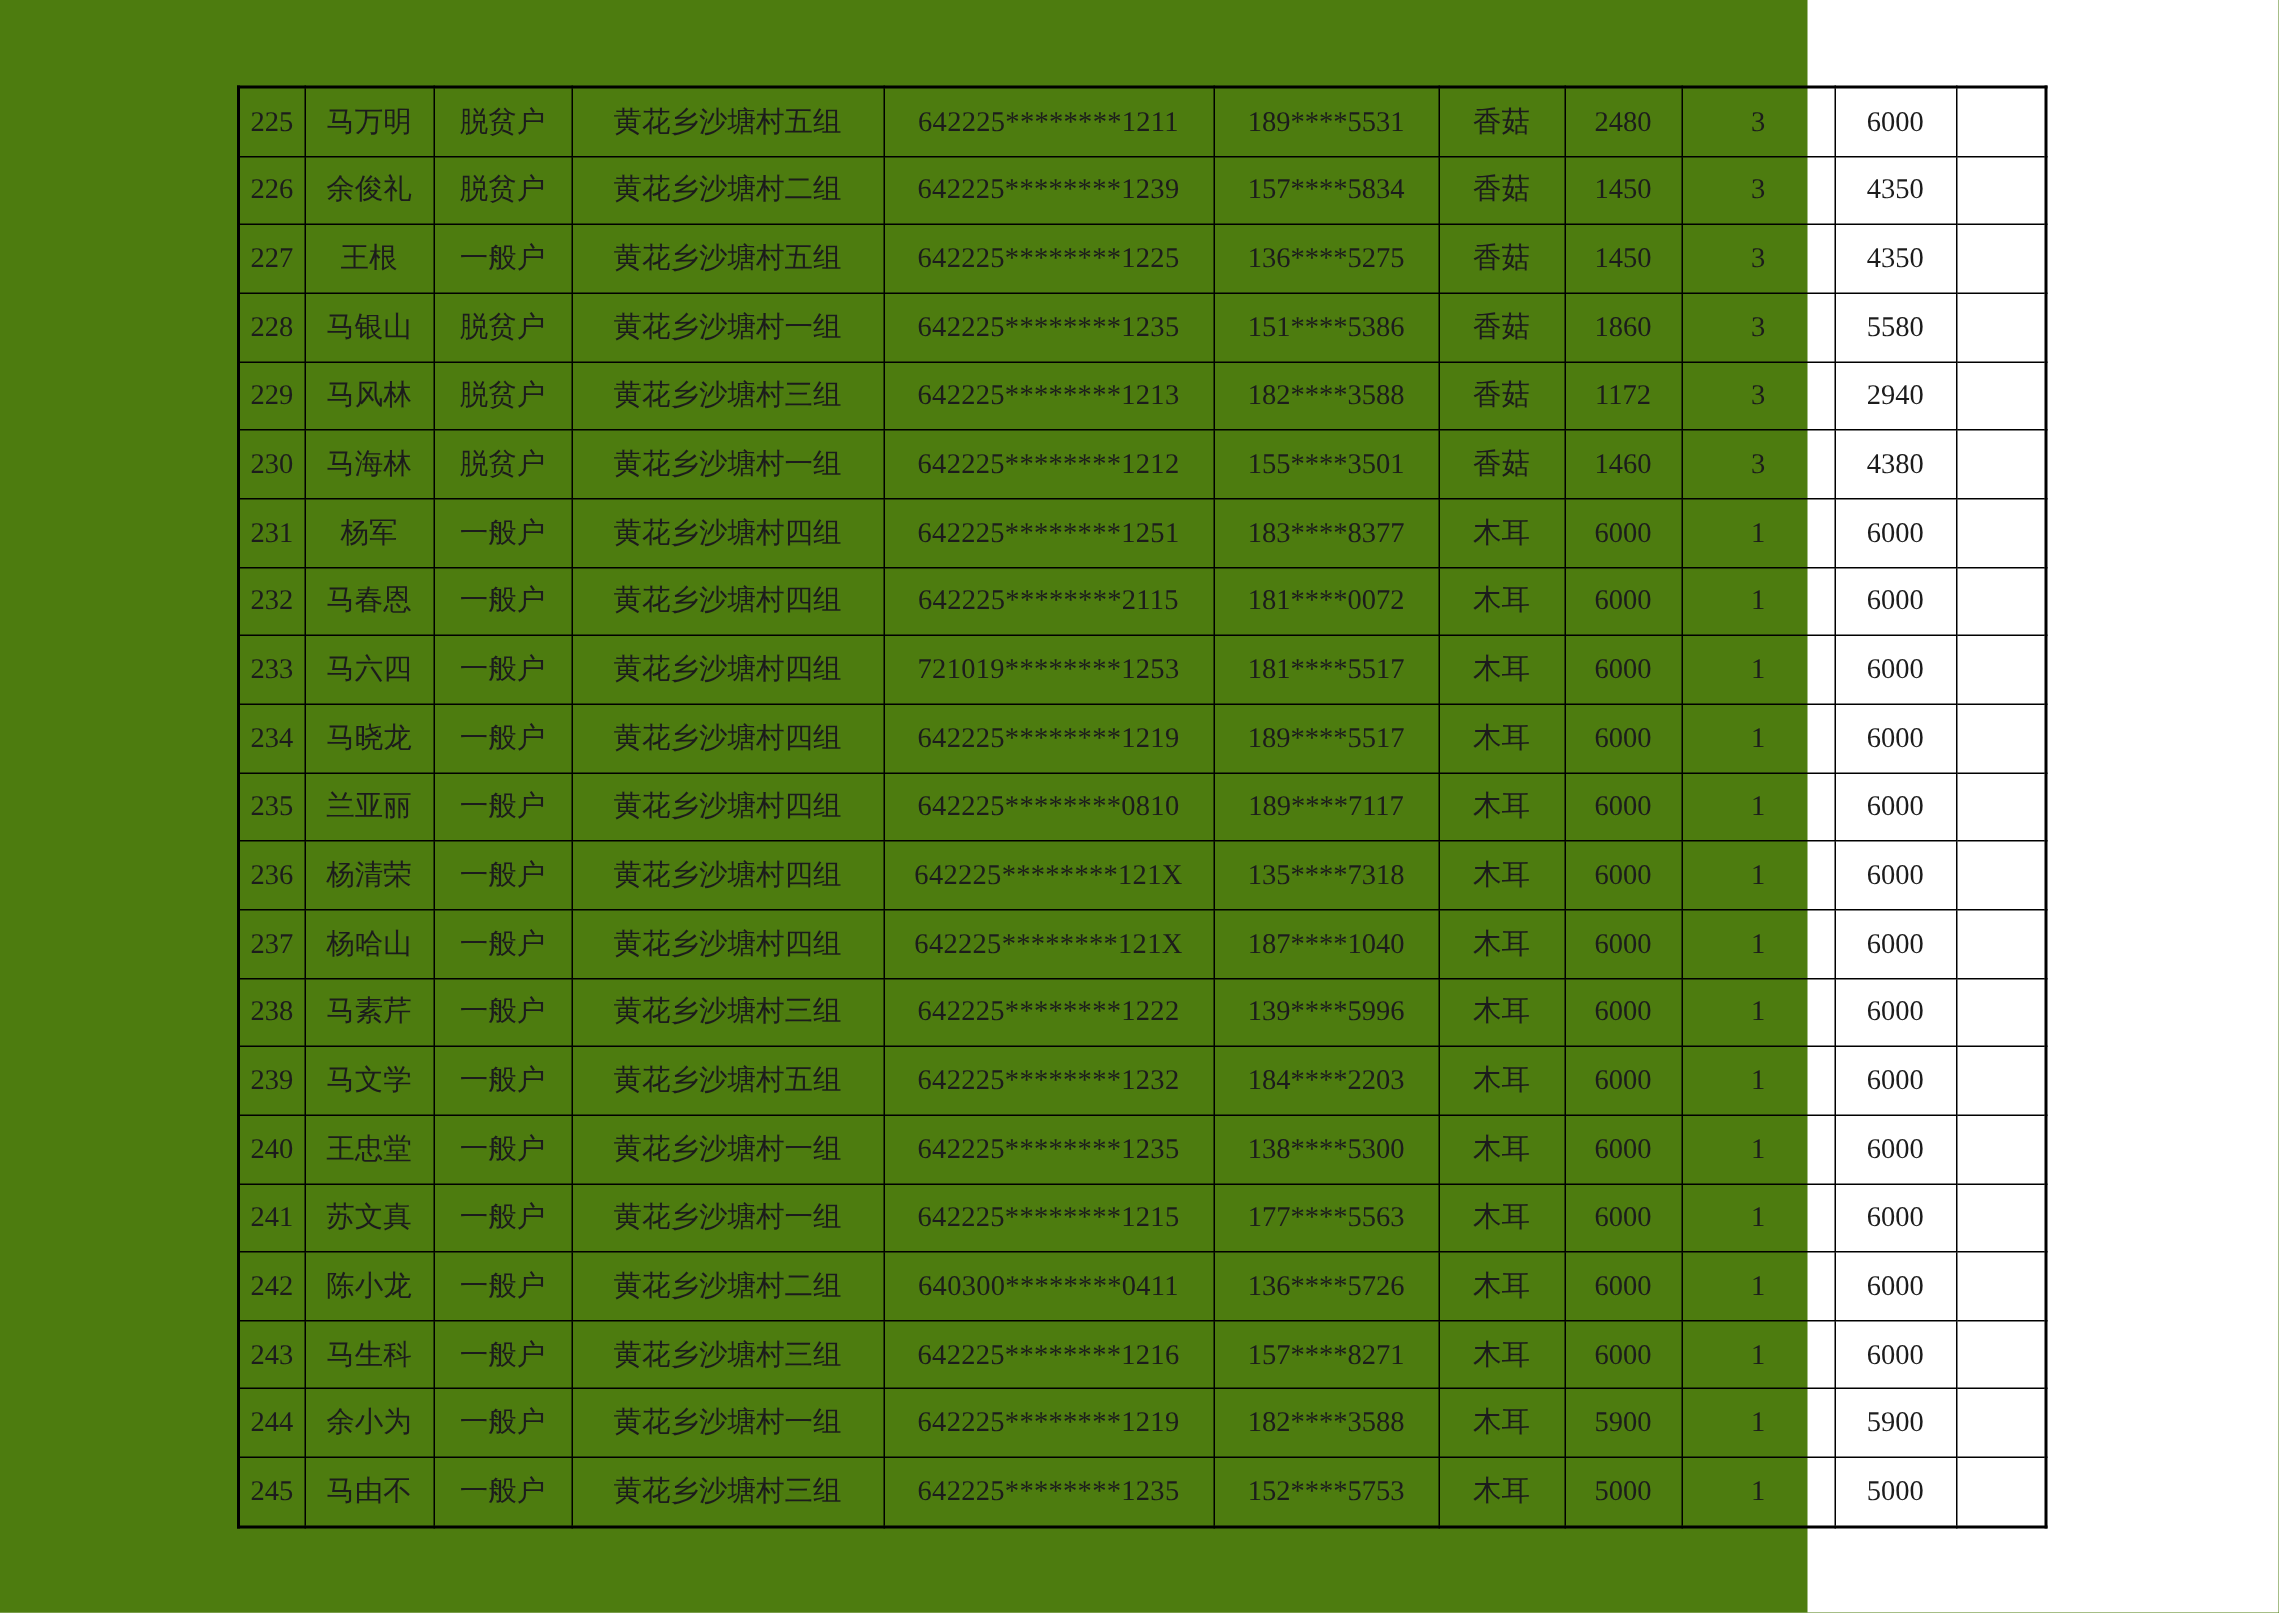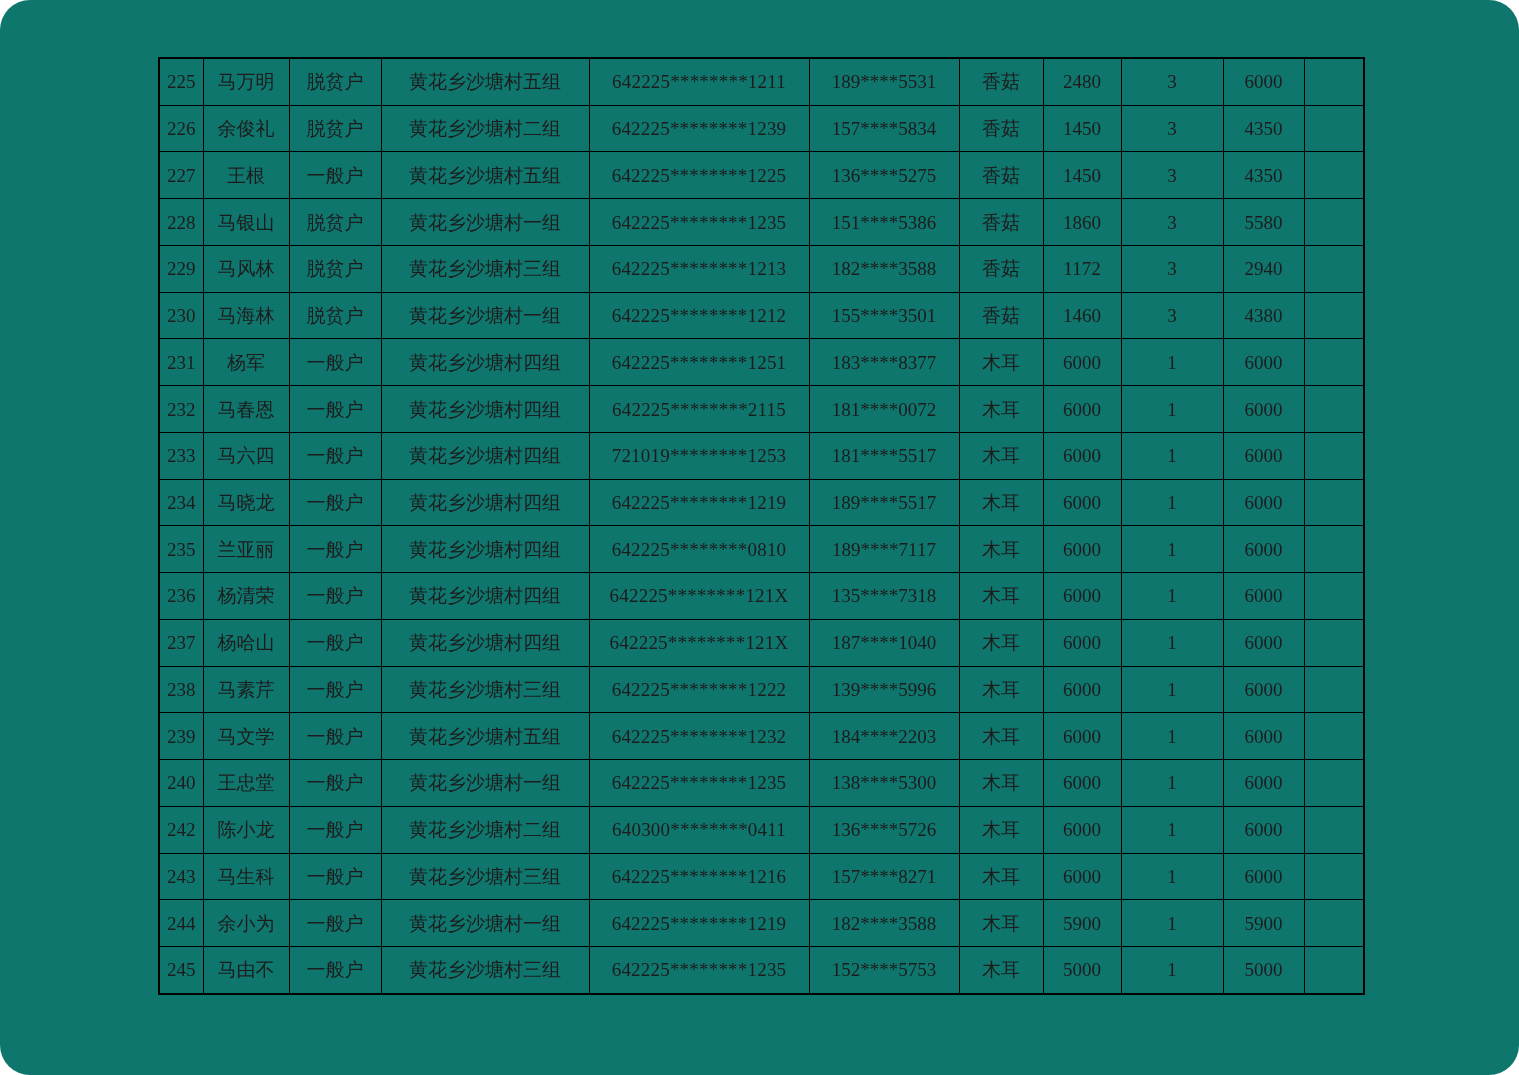--- a/index.html
+++ b/index.html
@@ -11,24 +11,23 @@
     height: 1075px;
     background: #ffffff;
     font-family: "Liberation Serif", "DejaVu Serif", serif;
     color: #000000;
     position: relative;
     overflow: hidden;
   }
   .page {
     position: absolute;
     left: 0; top: 0;
-    width: 1519px;
+    width: 1205px;
     height: 1075px;
-    background: #0f766e;
-    border-radius: 30px;
+    background: #4d7c0f;
   }
   table.data-table {
     position: absolute;
     left: 158px;
     top: 57px;
     width: 1205px;
     height: 938px;
     border-collapse: collapse;
     table-layout: fixed;
     border: 2.5px solid #000000;
@@ -271,20 +270,33 @@
           <td data-name="cell-address">黄花乡沙塘村一组</td>
           <td data-name="cell-id-number">642225********1235</td>
           <td data-name="cell-phone">138****5300</td>
           <td data-name="cell-product">木耳</td>
           <td data-name="cell-quantity">6000</td>
           <td data-name="cell-unit-price">1</td>
           <td data-name="cell-amount">6000</td>
           <td data-name="cell-blank"></td>
         </tr>
         <tr data-name="table-row">
+          <td data-name="cell-index">241</td>
+          <td data-name="cell-name">苏文真</td>
+          <td data-name="cell-household-type">一般户</td>
+          <td data-name="cell-address">黄花乡沙塘村一组</td>
+          <td data-name="cell-id-number">642225********1215</td>
+          <td data-name="cell-phone">177****5563</td>
+          <td data-name="cell-product">木耳</td>
+          <td data-name="cell-quantity">6000</td>
+          <td data-name="cell-unit-price">1</td>
+          <td data-name="cell-amount">6000</td>
+          <td data-name="cell-blank"></td>
+        </tr>
+        <tr data-name="table-row">
           <td data-name="cell-index">242</td>
           <td data-name="cell-name">陈小龙</td>
           <td data-name="cell-household-type">一般户</td>
           <td data-name="cell-address">黄花乡沙塘村二组</td>
           <td data-name="cell-id-number">640300********0411</td>
           <td data-name="cell-phone">136****5726</td>
           <td data-name="cell-product">木耳</td>
           <td data-name="cell-quantity">6000</td>
           <td data-name="cell-unit-price">1</td>
           <td data-name="cell-amount">6000</td>

